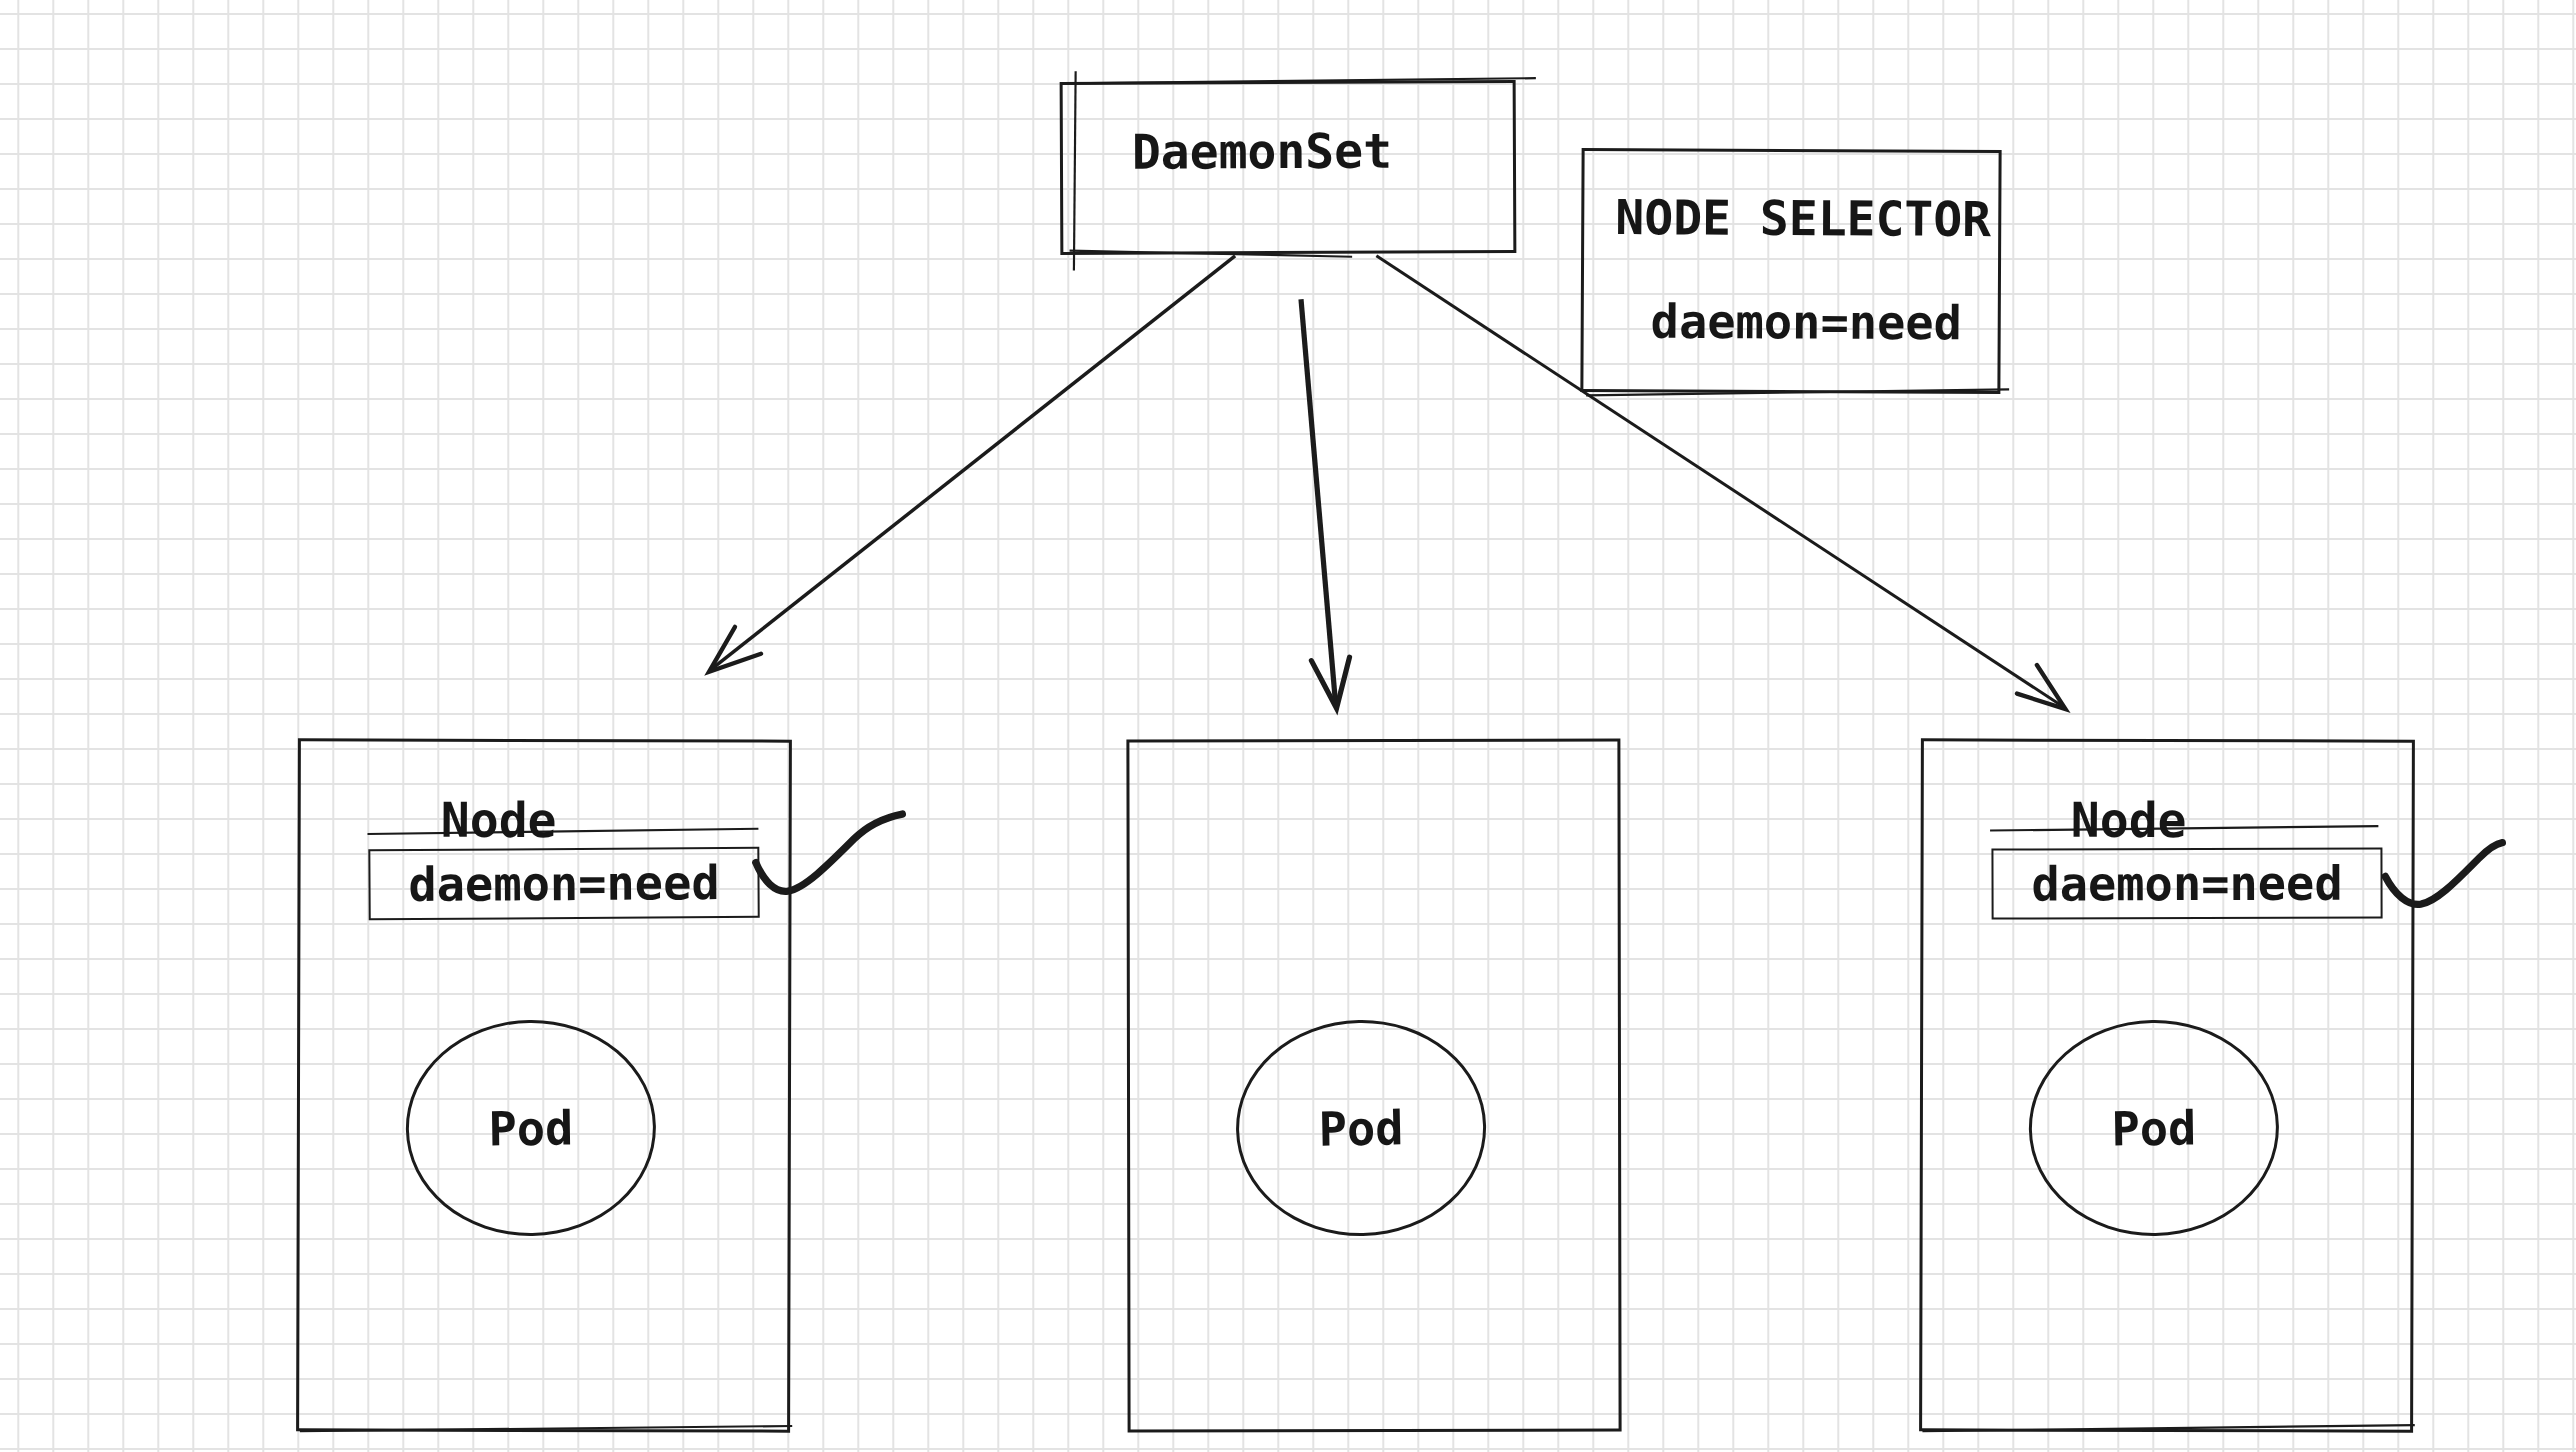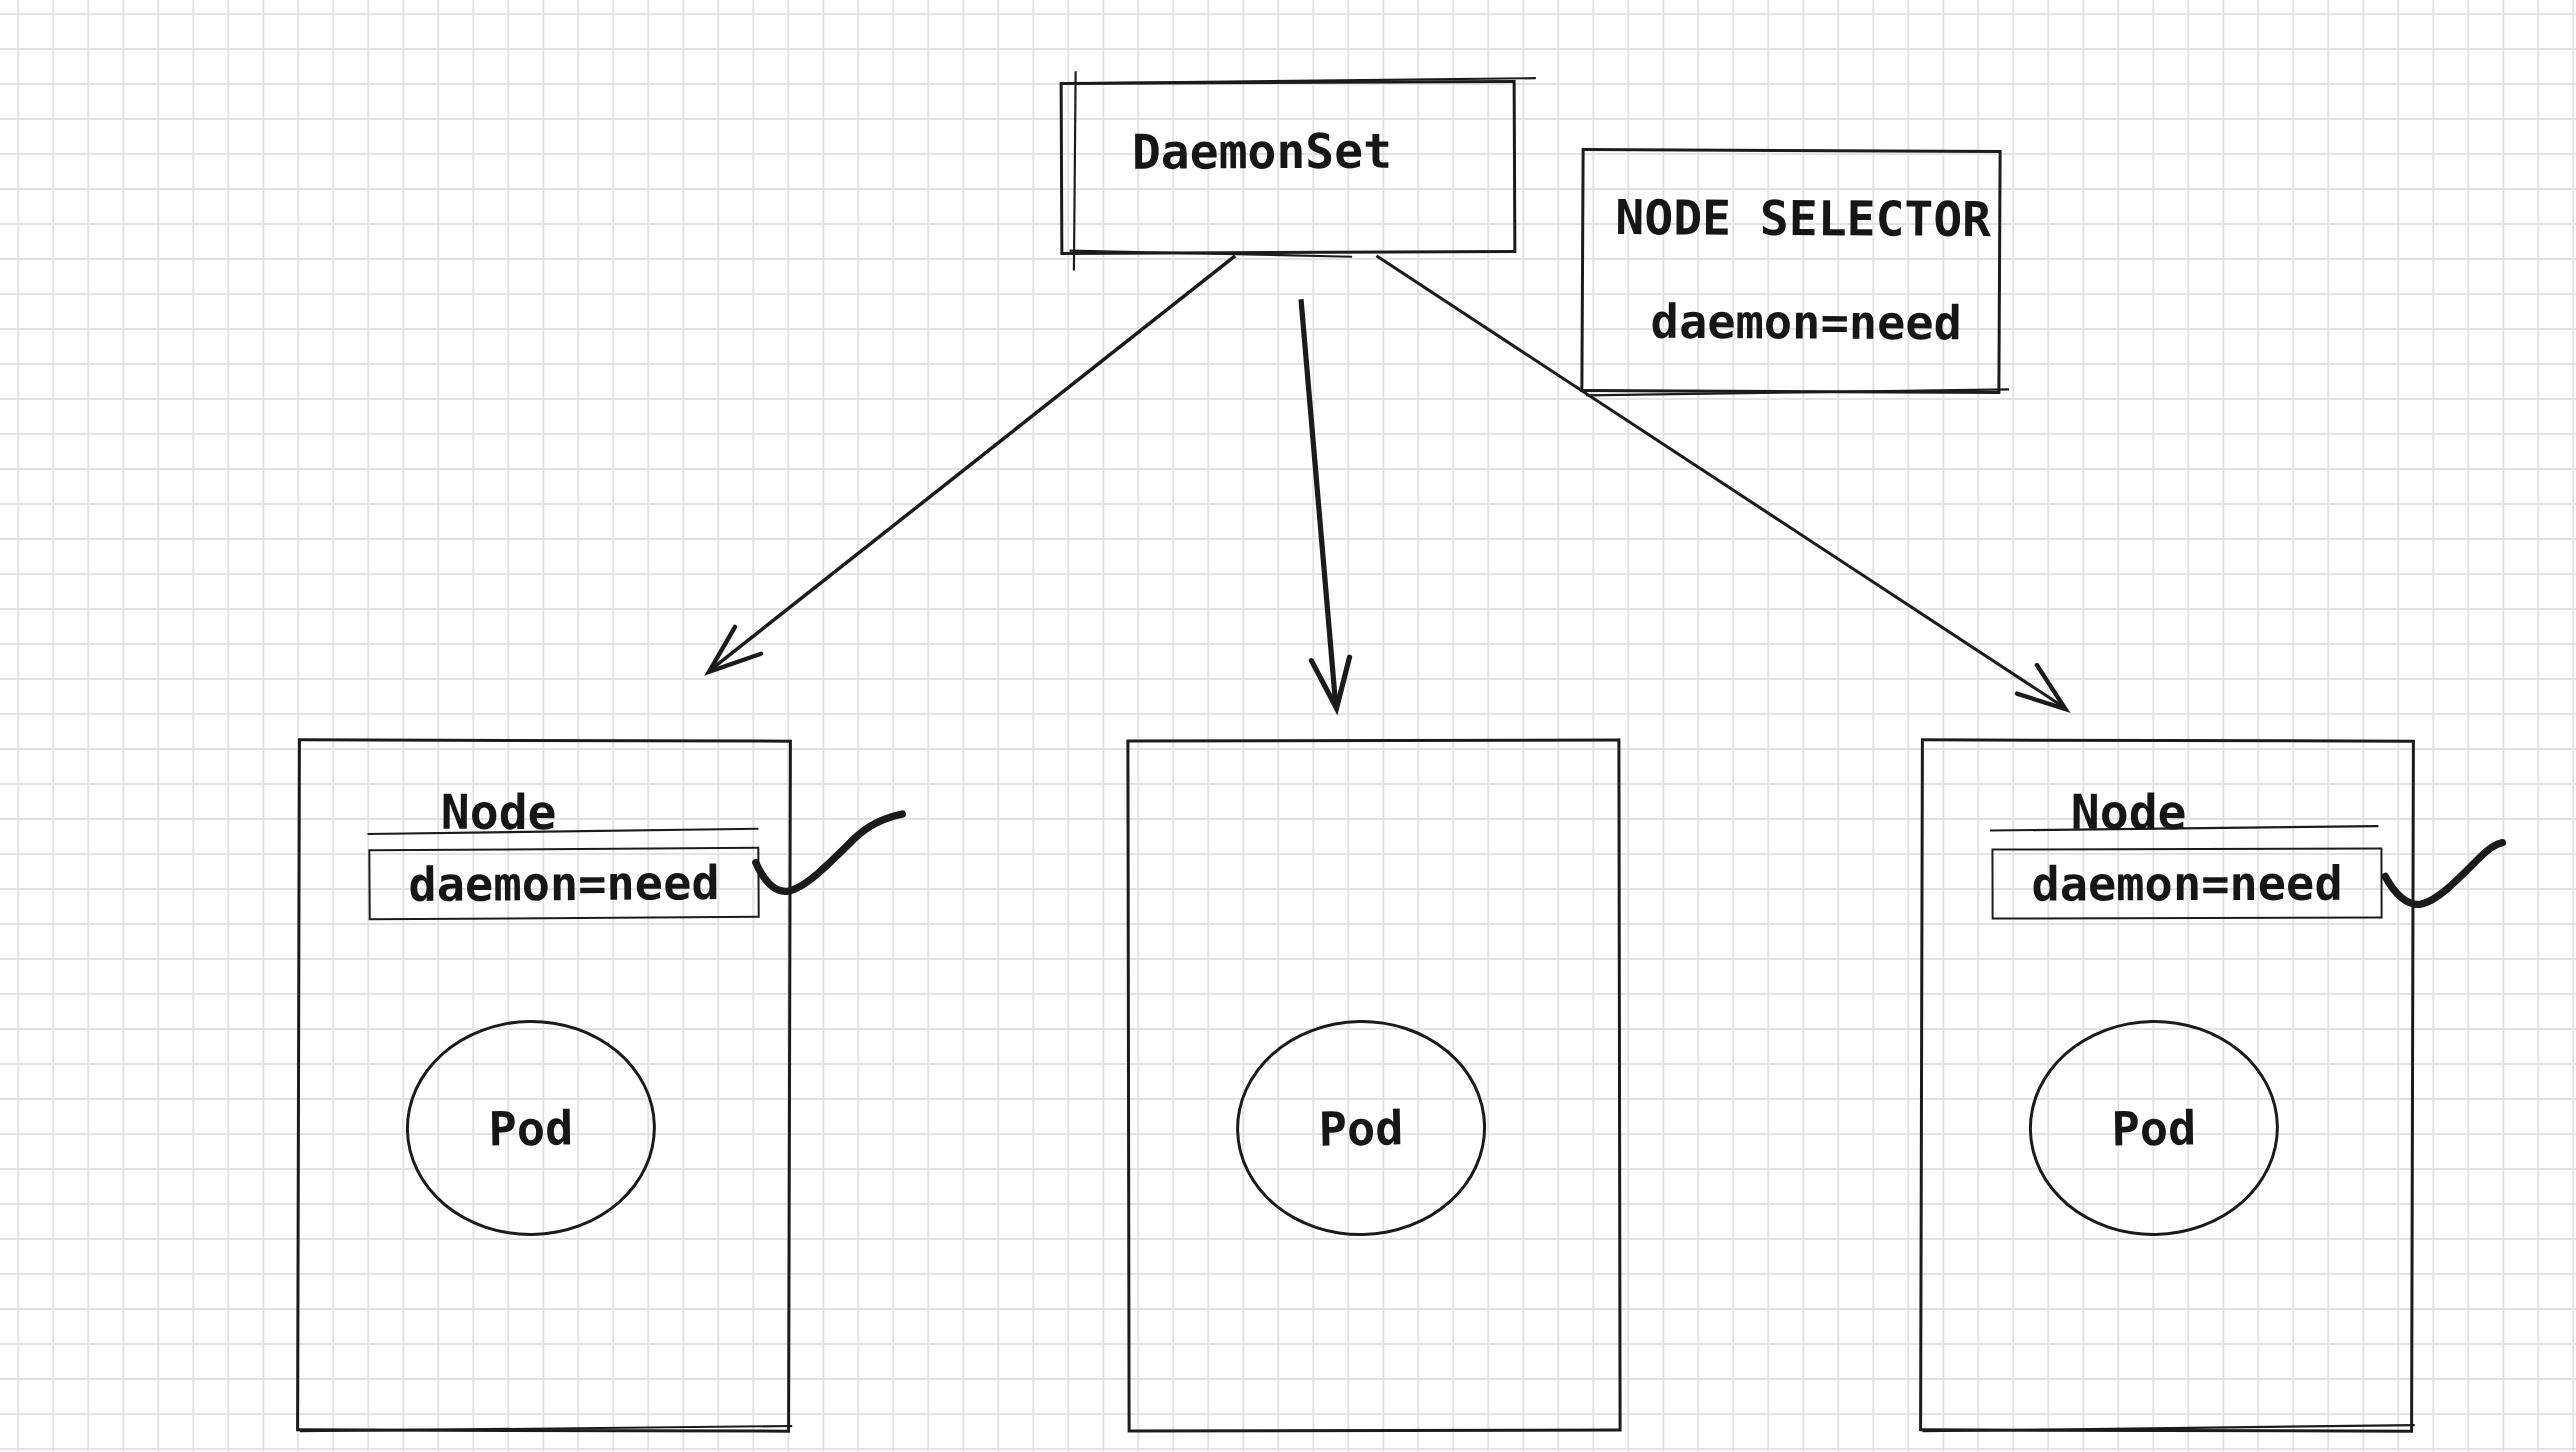--- a/index.html
+++ b/index.html
@@ -24,21 +24,21 @@
   
   .selector{left:1581px;top:149px;width:420px;height:244px;transform:rotate(0.3deg);}
   .selector .title{left:50%;top:66px;transform:translate(calc(-50% + 12px),-50%);font-size:48px;}
   .selector .value{left:50%;top:170px;transform:translate(calc(-50% + 15.6px),-50%);font-size:47px;}
 
   
   .node{position:absolute;width:494px;height:693px;border:3.5px solid #1b1b1b;box-sizing:border-box;background:transparent;}
   .node-1{left:297px;top:739px;transform:rotate(0.15deg);}
   .node-2{left:1127px;top:739px;transform:rotate(-0.1deg);}
   .node-3{left:1920px;top:739px;transform:rotate(0.15deg);}
-  .node .node-title{left:198px;top:70px;transform:translate(-50%,-50%);font-size:48px;}
+  .node .node-title{left:198px;top:78px;transform:translate(-50%,-50%);font-size:48px;}
   .node-3 .node-title{left:205px;}
   .daemon-tag{position:absolute;left:68px;top:106px;width:391px;height:71px;border:2.6px solid #1b1b1b;
     box-sizing:border-box;display:flex;align-items:center;justify-content:center;
     font-size:47px;font-weight:bold;transform:rotate(-0.5deg);background:transparent;}
   .node-3 .daemon-tag{transform:rotate(-0.3deg);}
   .pod{position:absolute;left:106px;top:278px;width:250px;height:216px;border:3.5px solid #1b1b1b;
     border-radius:50%;box-sizing:border-box;display:flex;align-items:center;justify-content:center;
     font-size:47px;font-weight:bold;background:transparent;transform:rotate(-1deg);}
 
   svg.overlay{position:absolute;left:0;top:0;pointer-events:none;}

